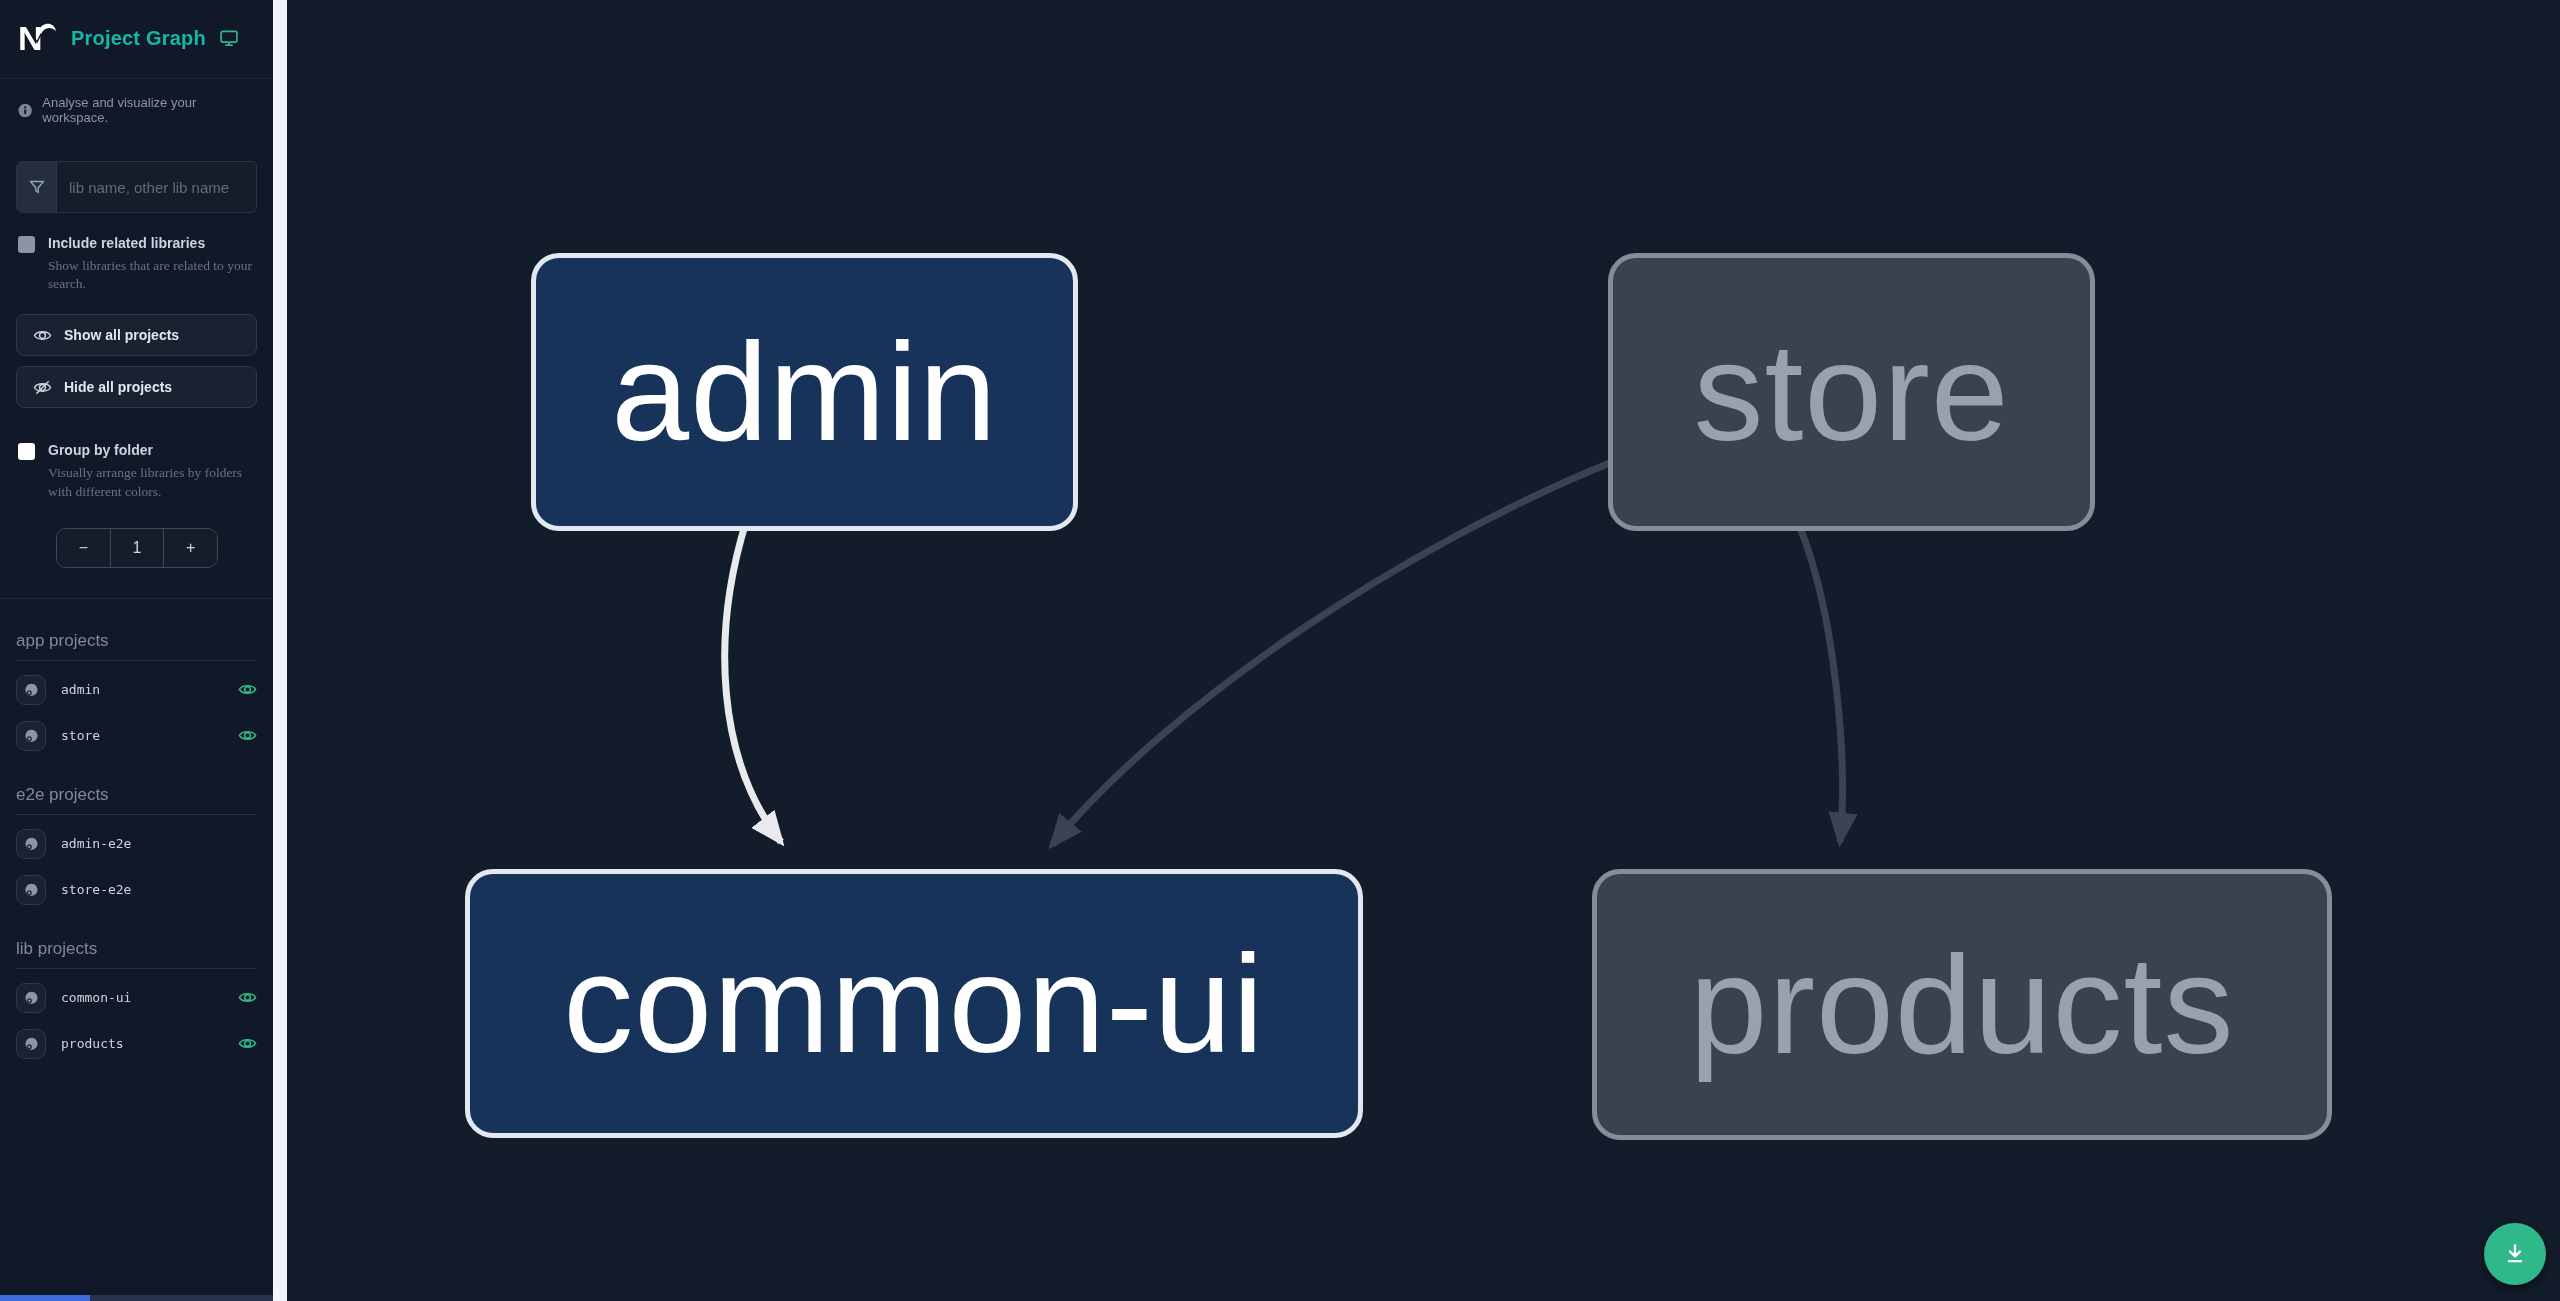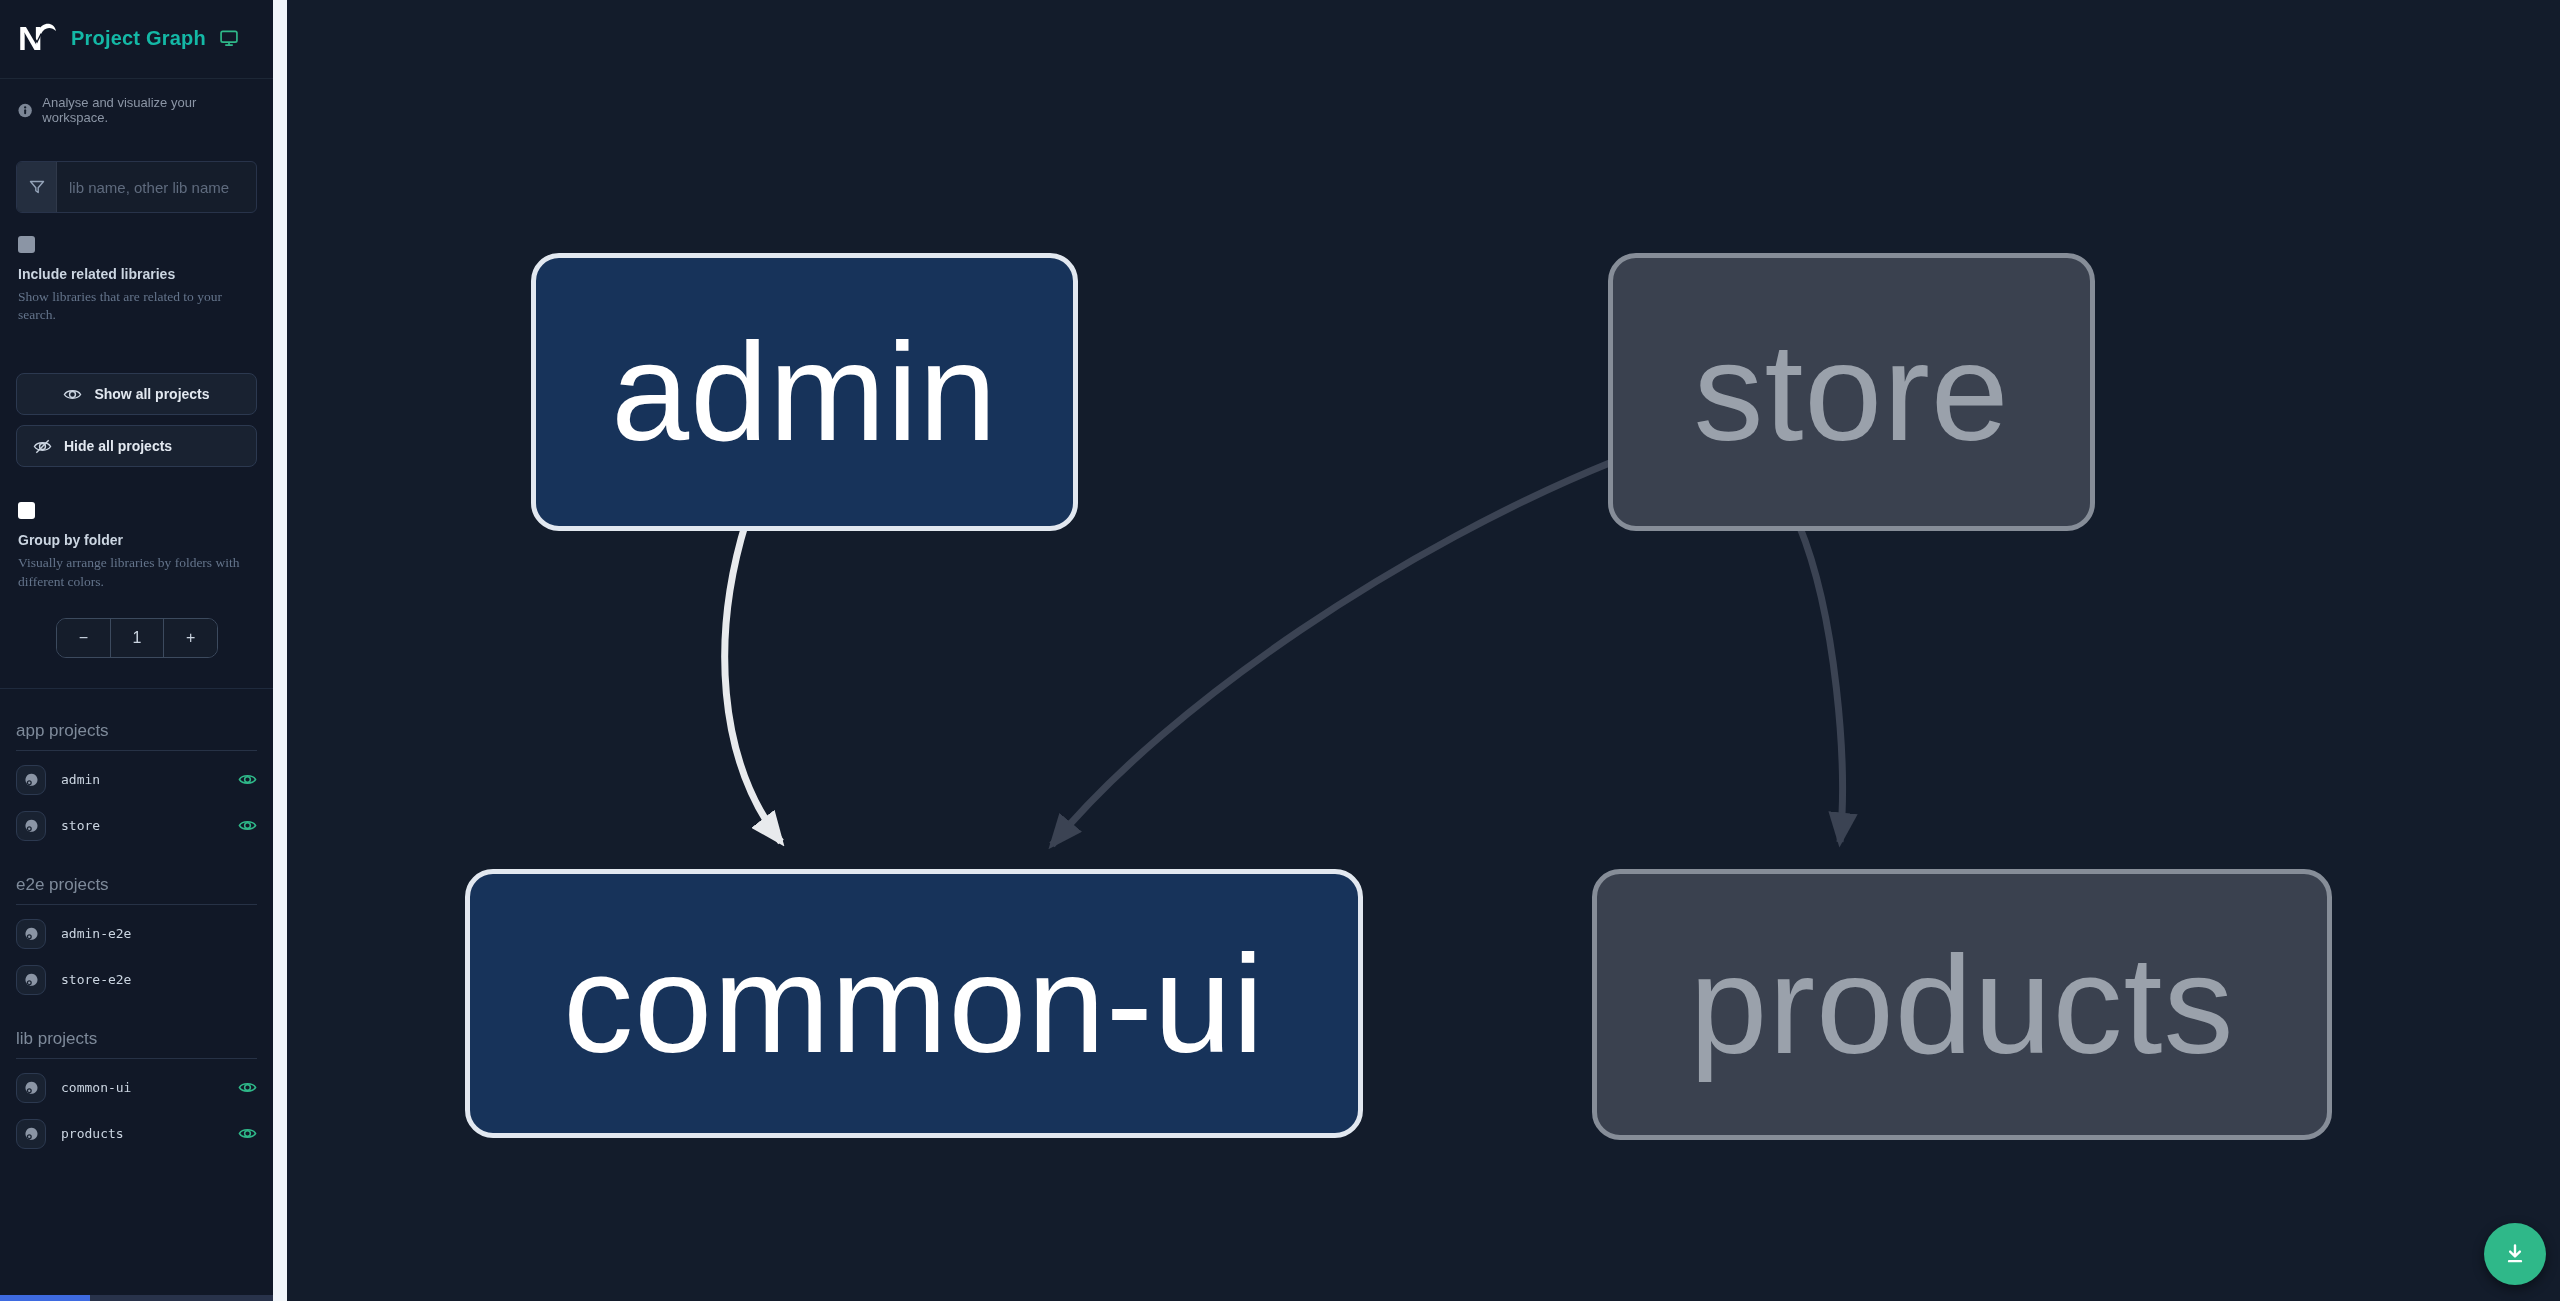--- a/index.html
+++ b/index.html
@@ -18,34 +18,34 @@
              color:#8b95a5; font-size:13px; }
   .filterbox { margin:36px 16px 0; height:52px; display:flex; border-radius:6px;
                overflow:hidden; background:#151d2b; border:1px solid #28334a; }
   .filter-icon-cell { width:40px; flex:none; display:flex; align-items:center;
                       justify-content:center; background:#242e3f; border-right:1px solid #30394a; }
   .filterbox input { flex:1; min-width:0; background:transparent; border:none;
                      padding:0 12px; color:#cbd5e1; font-size:15px; outline:none;
                      font-family:"Liberation Sans",sans-serif; }
   .filterbox input::placeholder { color:#5f6b7e; }
 
-  .checkrow { display:flex; gap:13px; padding:0 18px; margin-top:22px;flex-direction:column; }
+  .checkrow { display:flex; gap:13px; padding:0 18px; margin-top:22px; }
   .cbox { width:17px; height:17px; border-radius:3px; flex:none; margin-top:1px;
           display:flex; align-items:center; justify-content:center; cursor:pointer; }
   .cbox.grey  { background:#8b95a5; }
   .cbox.white { background:#ffffff; }
   .cbox.green { background:#2fb889; }
   .check-label { font-size:14px; font-weight:700; color:#cbd5e1; line-height:1.25; }
   .check-desc  { font-size:13.5px; color:#64748b; margin-top:4px; line-height:1.4;font-family:Liberation Serif, serif; }
 
   .sbtn { margin:10px 16px 0; height:42px; display:flex; align-items:center; gap:12px;
           padding:0 16px; background:#192231; border:1px solid #2c3950; border-radius:8px;
           color:#e2e8f0; font-size:14px; font-weight:700; width:calc(100% - 32px);
           cursor:pointer; font-family:"Liberation Sans",sans-serif; }
-  .sbtn.first { margin-top:48px;justify-content:center; }
+  .sbtn.first { margin-top:20px; }
 
   .stepper { margin:26px 0 0 56px; width:162px; height:40px; display:flex;
              border:1px solid #3c4a5e; border-radius:10px; overflow:hidden; }
   .stepper > * { flex:1; display:flex; align-items:center; justify-content:center;
                  font-size:16px; background:#151d2b; border:none; color:#cbd5e1;
                  font-family:"Liberation Sans",sans-serif; cursor:pointer; }
   .step-value { border-left:1px solid #3c4a5e; border-right:1px solid #3c4a5e; cursor:default; }
 
   .sb-divider { margin-top:30px; border:none; border-top:1px solid #1f2a3d; }
 

